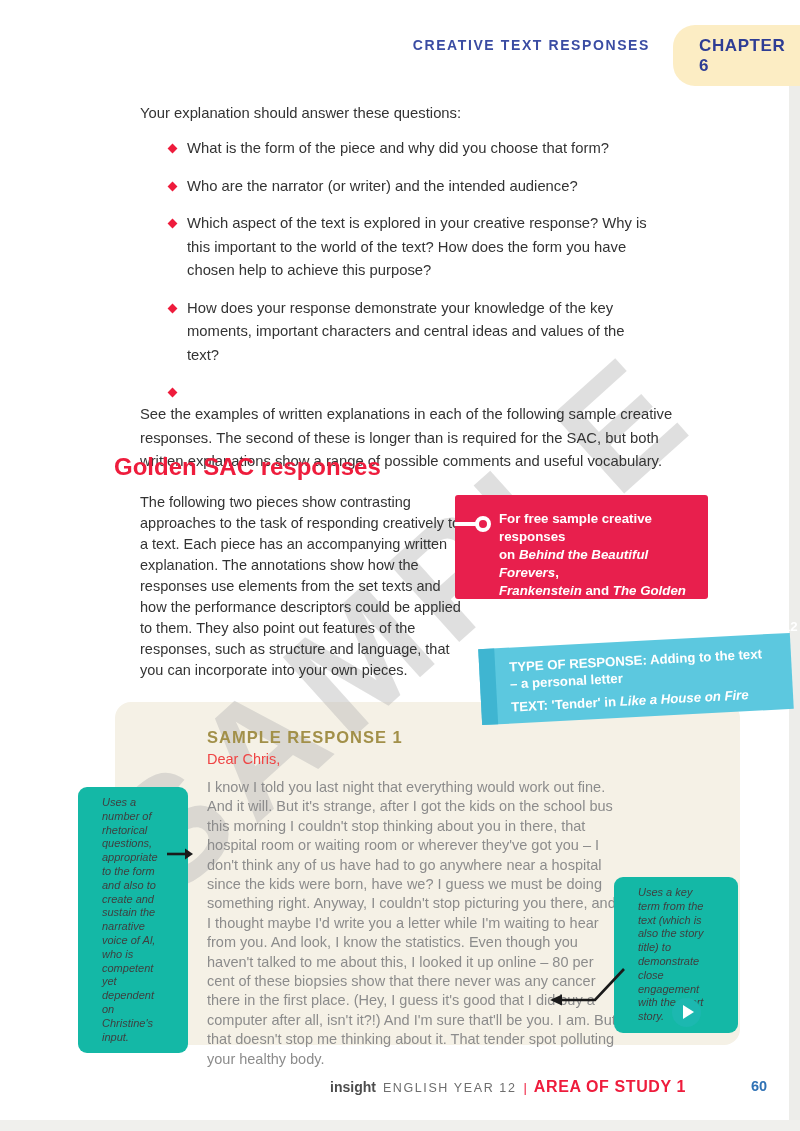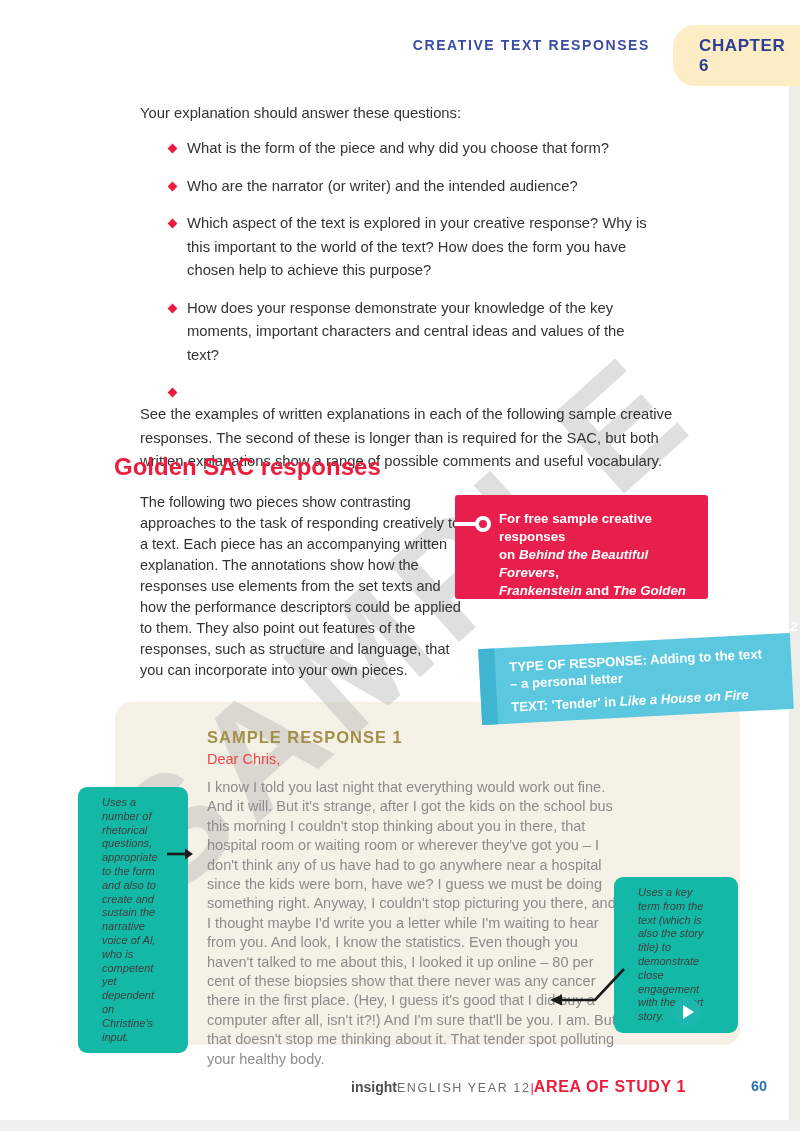--- a/index.html
+++ b/index.html
@@ -57,21 +57,21 @@
 
   
   .arrow-svg { overflow:visible; }
 
   
   .play-btn { left:672px; top:998px; width:29px; height:29px; border-radius:50%; background:#1cb8b0; cursor:pointer; }
   .play-btn .tri { position:absolute; left:11px; top:7px; width:0; height:0;
                    border-left:11px solid #fff; border-top:7.5px solid transparent; border-bottom:7.5px solid transparent; }
 
   
-  .footer-row { right:114px; top:1078px; display:flex; align-items:baseline; white-space:nowrap; }
+  .footer-row { right:114px; top:1078px; display:flex; align-items:baseline; gap:7px; white-space:nowrap; }
   .f-brand { color:#4d4d4d; font-size:14px; font-weight:bold; }
   .f-series { color:#6e6e6e; font-size:12.5px; letter-spacing:1.6px; }
   .f-div { color:#ee1c3c; font-size:13px; }
   .f-section { color:#ee1c3c; font-size:16px; font-weight:bold; letter-spacing:0.6px; }
   .page-num { left:751px; top:1078px; color:#2f72b5; font-size:14.5px; font-weight:bold; }
 
   
   .watermark { left:-50px; top:535px; width:900px; text-align:center; z-index:2;
                transform:rotate(-42deg); font-size:155px; font-weight:bold; letter-spacing:12px;
                color:#b5b5b5; opacity:0.42; pointer-events:none; }

